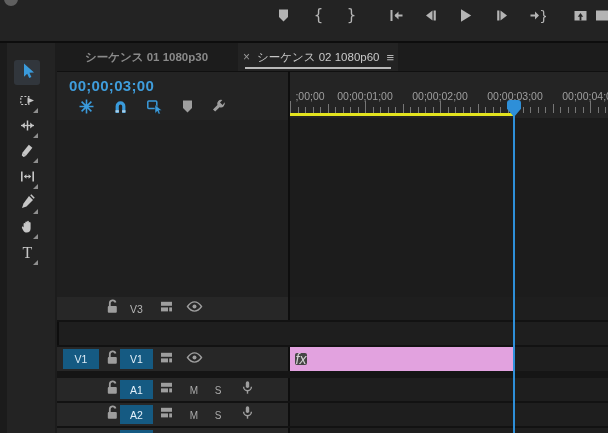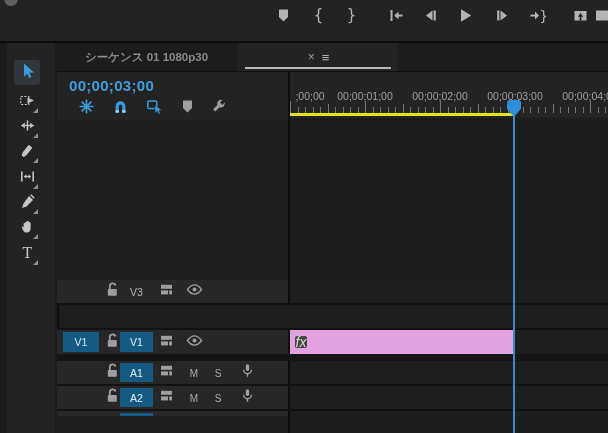--- a/index.html
+++ b/index.html
@@ -30,21 +30,21 @@
   #timecode{position:absolute;left:12px;top:5px;font-size:15px;font-weight:bold;letter-spacing:.3px;color:#3f9ddc;}
   .hicon{position:absolute;top:26px;width:20px;height:20px;display:flex;align-items:center;justify-content:center;}
   
   #content{position:absolute;left:290px;top:72px;width:318px;height:361px;background:#1c1c1c;}
   #ruler{position:absolute;left:0;top:0;width:318px;height:46px;background:#242424;overflow:hidden;}
   .rlabel{position:absolute;top:18px;font-size:10.5px;color:#9f9f9f;white-space:nowrap;transform:translateX(-50%);}
   .tick{position:absolute;width:1px;background:#767676;}
   #workarea{position:absolute;top:41px;height:3px;background:#e3e31e;}
   #vborder{position:absolute;left:288px;top:71px;width:2px;height:362px;background:#0e0e0e;}
   
-  #tracks{position:absolute;left:57px;top:280px;width:551px;background:transparent;}
+  #tracks{position:absolute;left:57px;top:297px;width:551px;background:transparent;}
   .trow{display:flex;}
   .trow .hd{width:231px;position:relative;background:#272727;}
   .trow .bd{width:2px;background:#0e0e0e;}
   .trow .ct{flex:1;position:relative;background:#1e1e1e;}
   .sep{height:7px;background:#151515;}
   .gap{height:2px;background:#121212;}
   .patchbox,.namebox{position:absolute;top:2px;bottom:2px;display:flex;align-items:center;justify-content:center;
        font-size:10.5px;color:#b5b5b5;}
   .patchbox{left:6px;width:36px;background:#155a82;color:#dcebf5;}
   .namebox{left:63px;width:33px;}
@@ -182,20 +182,21 @@
           </svg></span>
       </div>
     </div>
 
   <div id="tabbar">
     <div class="tab" id="tab0" style="left:0;width:179px;font-weight:bold;">
       <span>シーケンス 01 1080p30</span>
     </div>
     <div class="tab active" id="tab1" style="left:181px;width:160px;">
       <span class="close">×</span>
+      <span>シーケンス 02 1080p60</span>
       <span class="menu">≡</span>
     </div>
   </div>
 
   <div id="hdrcol">
     <div id="hdrtop">
       <div id="timecode">00;00;03;00</div>
 
     <div class="hicon" style="left: 19px;">
           <span><svg width="17" height="17" viewBox="0 0 17 17">

